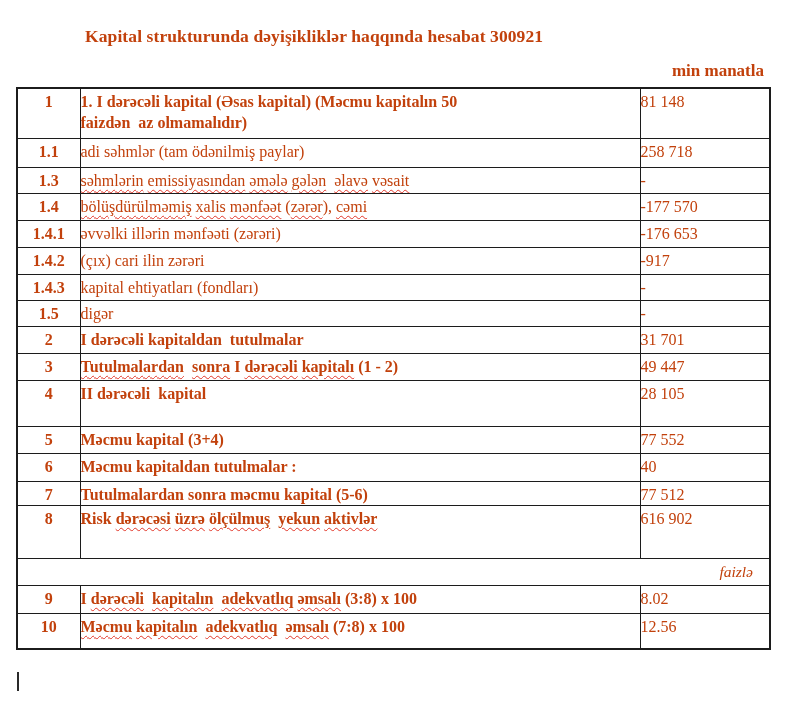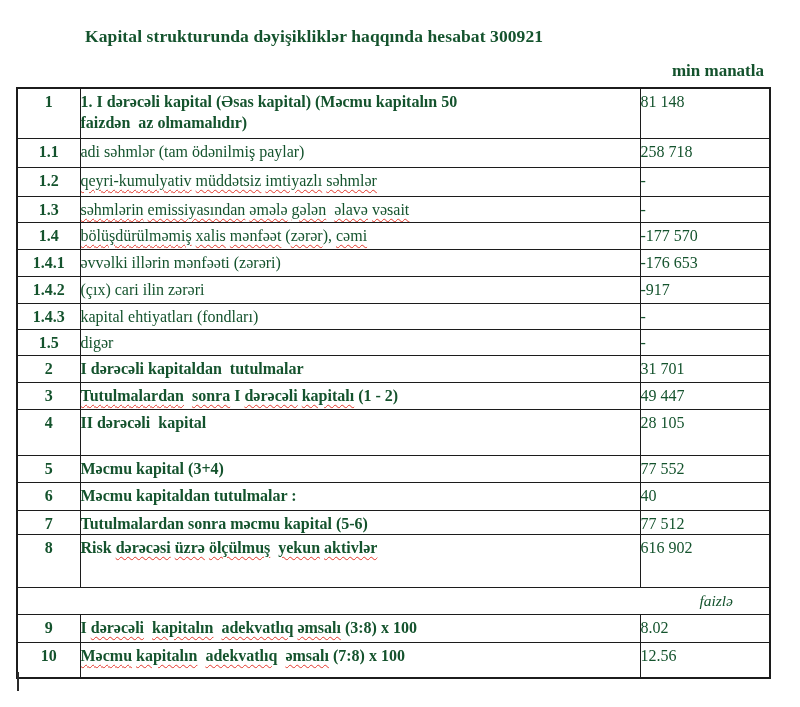--- a/index.html
+++ b/index.html
@@ -6,21 +6,21 @@
     margin: 0;
     padding: 0;
     background: #ffffff;
   }
   .page {
     position: relative;
     width: 800px;
     height: 707px;
     background: #ffffff;
     font-family: "Liberation Serif", "DejaVu Serif", serif;
-    color: #14532d;
+    color: #c2410c;
     overflow: hidden;
   }
   .report-title {
     position: absolute;
     left: 85px;
     top: 26px;
     font-size: 17.5px;
     font-weight: bold;
     letter-spacing: 0.1px;
     white-space: nowrap;
@@ -61,21 +61,21 @@
   td.c-label.b {
     font-weight: bold;
   }
   td.c-value {
     text-align: left;
     padding-right: 8px;
   }
   tr.unit-row td {
     text-align: right;
     font-style: italic;
-    padding-right: 36px;
+    padding-right: 16px;
     font-size: 15.5px;
   }
   .sq {
     text-decoration: underline;
     text-decoration-style: wavy;
     text-decoration-color: #e2372a;
     text-decoration-thickness: 1px;
     text-underline-offset: 3px;
   }
   .text-cursor {
@@ -107,25 +107,20 @@
           <td class="c-num">1</td>
           <td class="c-label b">1. I dərəcəli kapital (Əsas kapital) (Məcmu kapitalın 50
 faizdən  az olmamalıdır)</td>
           <td class="c-value">81 148</td>
         </tr>
         <tr style="height: 29px;">
           <td class="c-num">1.1</td>
           <td class="c-label">adi səhmlər (tam ödənilmiş paylar)</td>
           <td class="c-value">258 718</td>
         </tr>
-        <tr style="height: 29px;">
-          <td class="c-num">1.2</td>
-          <td class="c-label"><span class="sq">qeyri-kumulyativ</span><span> </span><span class="sq">müddətsiz</span><span> </span><span class="sq">imtiyazlı</span><span> </span><span class="sq">səhmlər</span></td>
-          <td class="c-value">-</td>
-        </tr>
         <tr style="height: 26px;">
           <td class="c-num">1.3</td>
           <td class="c-label"><span class="sq">səhmlərin</span><span> </span><span class="sq">emissiyasından</span><span> </span><span class="sq">əmələ</span><span> </span><span class="sq">gələn</span><span>  </span><span class="sq">əlavə</span><span> </span><span class="sq">vəsait</span></td>
           <td class="c-value">-</td>
         </tr>
         <tr style="height: 27px;">
           <td class="c-num">1.4</td>
           <td class="c-label"><span class="sq">bölüşdürülməmiş</span><span> </span><span class="sq">xalis</span><span> </span><span class="sq">mənfəət</span><span> (</span><span class="sq">zərər</span><span>), </span><span class="sq">cəmi</span></td>
           <td class="c-value">-177 570</td>
         </tr>

